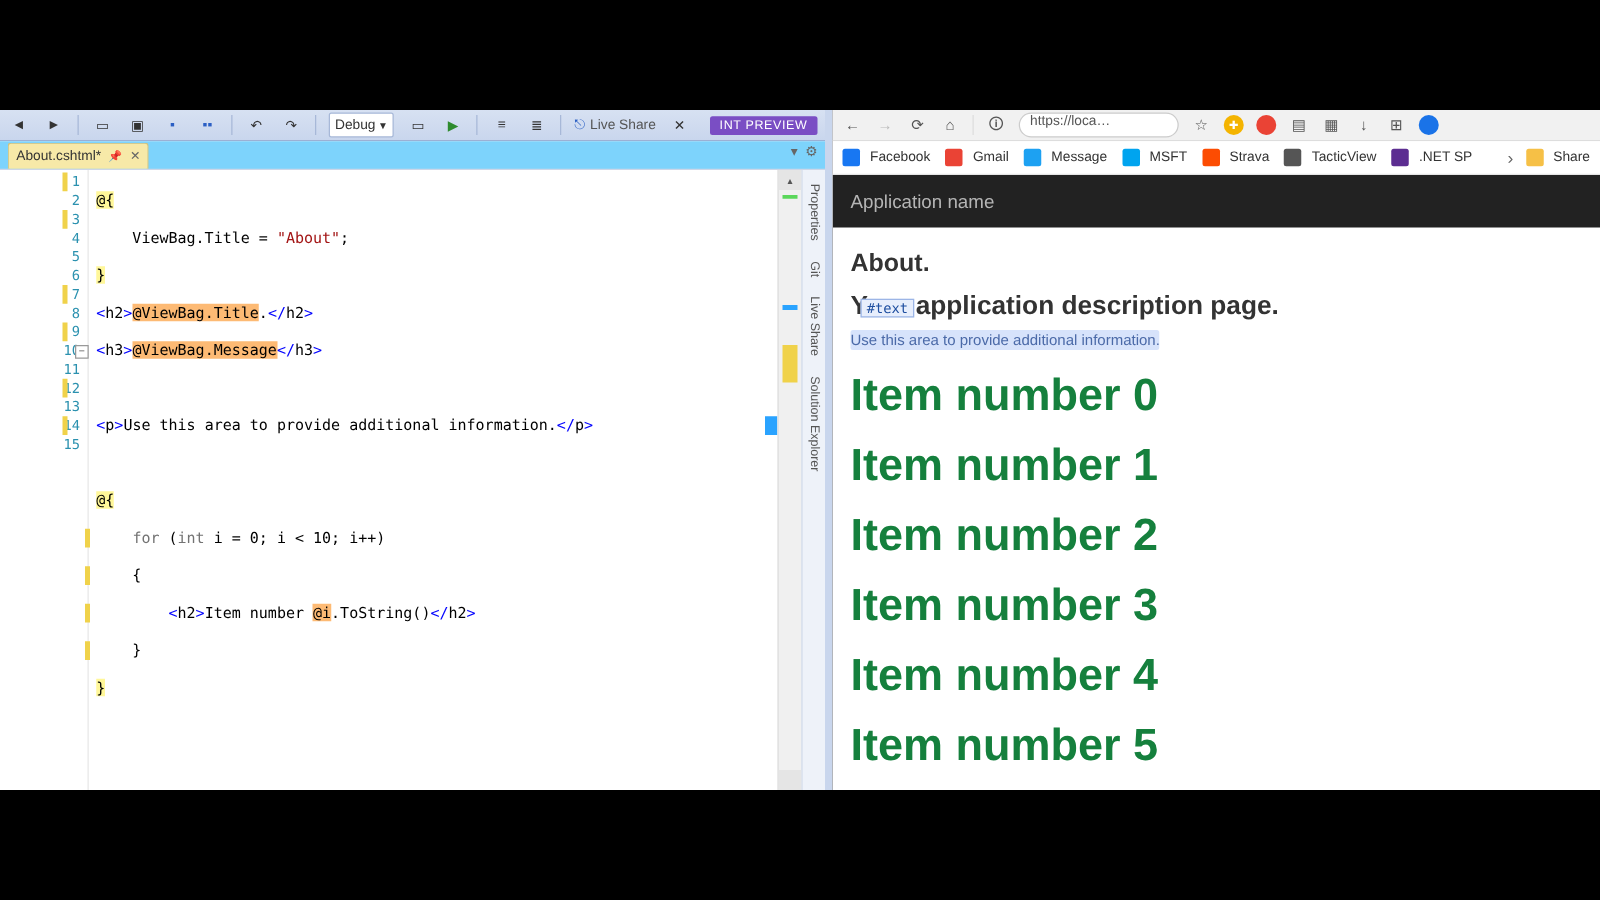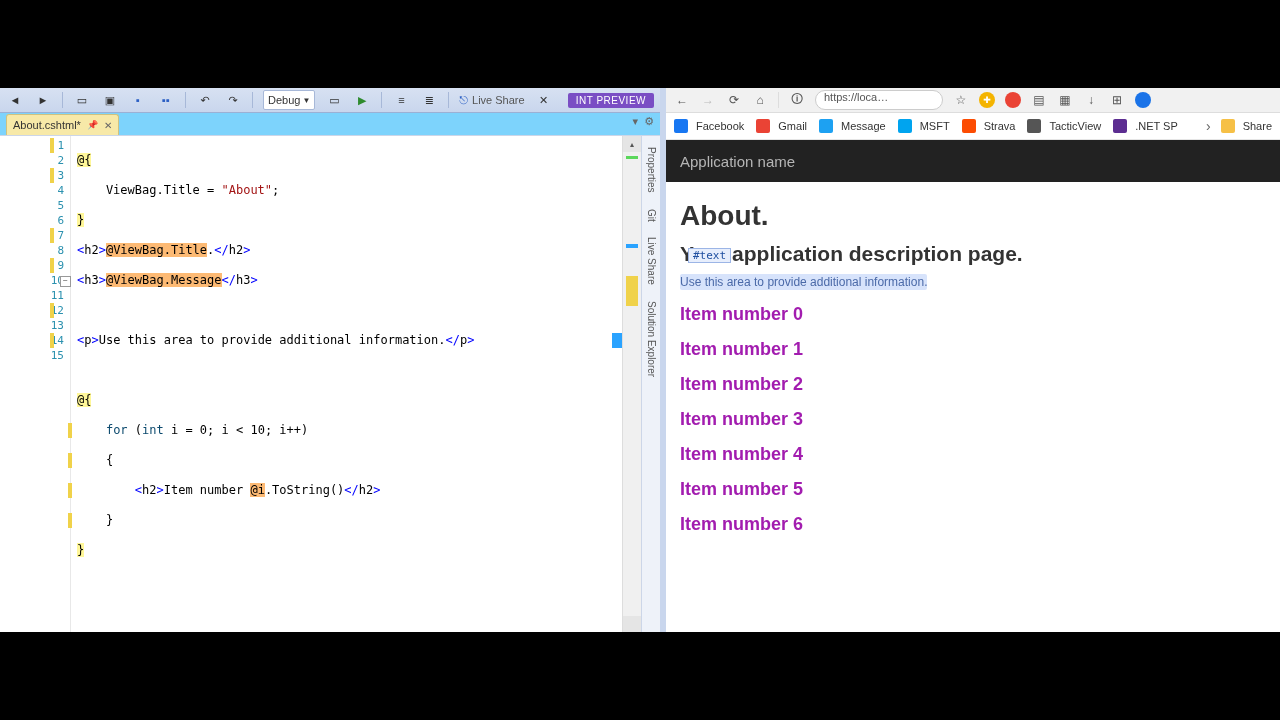--- a/index.html
+++ b/index.html
@@ -19,21 +19,21 @@
   .tabstrip .right-icons{position:absolute;right:6px;top:2px;display:flex;gap:6px;color:#666;font-size:11px}
   .editor-area{flex:1;display:flex;position:relative;background:#fff}
   .gutter{width:70px;background:#fff;border-right:1px solid #e8e8e8;padding-top:2px}
   .gutter .row{height:15px;display:flex;align-items:center;justify-content:flex-end;padding-right:6px;font:11px Consolas,monospace;color:#2b91af;position:relative}
   .gutter .mark-y{position:absolute;left:50px;top:0;width:4px;height:15px;background:#f0d24a}
   .gutter .fold{position:absolute;left:60px;top:3px;width:9px;height:9px;border:1px solid #999;background:#fff;font-size:8px;line-height:7px;text-align:center;color:#666}
   .code{flex:1;padding:2px 0 0 6px;font:12px Consolas,monospace;color:#000;line-height:15px;white-space:pre;position:relative}
   .code .row{height:15px;position:relative}
   .tok-dir{color:#000;background:#fff799}
   .tok-str{color:#a31515}
-  .tok-key{color:#0c4a6e}
+  .tok-key{color:#737373}
   .tok-razor{background:#fdba74;color:#000}
   .tok-tag{color:#000000}
   .tok-ang{color:#0000ff}
   .caret-line{position:absolute;right:0;top:0;width:10px;height:15px;background:#2aa3ff}
   .change-yellow{position:absolute;left:-9px;top:0;width:4px;height:100%;background:#f0d24a}
   .vscroll{width:18px;background:#f0f0f0;border-left:1px solid #ddd;position:relative}
   .vscroll .up{position:absolute;top:0;left:0;right:0;height:16px;background:#e5e5e5;display:flex;align-items:center;justify-content:center;font-size:8px;color:#555}
   .vscroll .down{position:absolute;bottom:0;left:0;right:0;height:16px;background:#e5e5e5}
   .vscroll .mk{position:absolute;left:3px;right:3px;height:3px}
   .side-labels{width:18px;background:#eef2f9;border-left:1px solid #ccd6e8;display:flex;flex-direction:column;align-items:center;padding-top:4px;gap:2px}
@@ -44,25 +44,25 @@
   .addr-row{height:24px;background:#f1f1f1;border-bottom:1px solid #ddd;display:flex;align-items:center;gap:10px;padding:0 8px;font-size:12px;color:#555;overflow:hidden}
   .addr-box{flex:0 0 110px;height:18px;background:#fff;border:1px solid #ccc;border-radius:10px;display:flex;padding:0 8px;font-size:11px;color:#555}
   .bico{width:16px;height:16px;display:flex;align-items:center;justify-content:center;border-radius:50%}
   .bookmarks{height:26px;background:#fff;border-bottom:1px solid #e5e5e5;display:flex;align-items:center;gap:12px;padding:0 8px;font-size:11px;color:#333;overflow:hidden}
   .bk{display:flex;align-items:center;gap:8px;white-space:nowrap}
   .bk .ic{width:14px;height:14px;border-radius:2px}
   .bk-more{margin-left:auto;display:flex;align-items:center;gap:10px}
   .page{flex:1;overflow:auto;background:#fff}
   .navbar{height:42px;background:#222;color:#b5b5b5;display:flex;align-items:center;padding:0 14px;font-size:15px}
   .content{padding:10px 14px 20px 14px;color:#333}
-  .h-about{font-size:28px;margin:8px 0 10px 0;color:#333}
+  .h-about{font-size:20px;margin:8px 0 10px 0;color:#333}
   .h-sub{font-size:21px;margin:0 0 6px 0;color:#333;position:relative;display:inline-block}
   .insp-badge{position:absolute;left:8px;top:6px;background:#e7eefc;border:1px solid #9cb5e6;color:#1f4fa0;font:11px Consolas,monospace;padding:0 4px}
   .hl-para{font-size:12px;color:#4b6aa8;background:#d7e3fb;border-radius:2px;display:inline-block;padding:1px 0}
-  .item-h{font-size:18px;margin:14px 0;color:#a21caf}
+  .item-h{font-size:36px;margin:14px 0;color:#15803d}
 </style>
 </head>
 <body>
 
 <div class="workspace">
 
   <div class="vs">
     <div class="vs-toolbar">
       <span class="tb-btn">◄</span>
       <span class="tb-btn">►</span>

